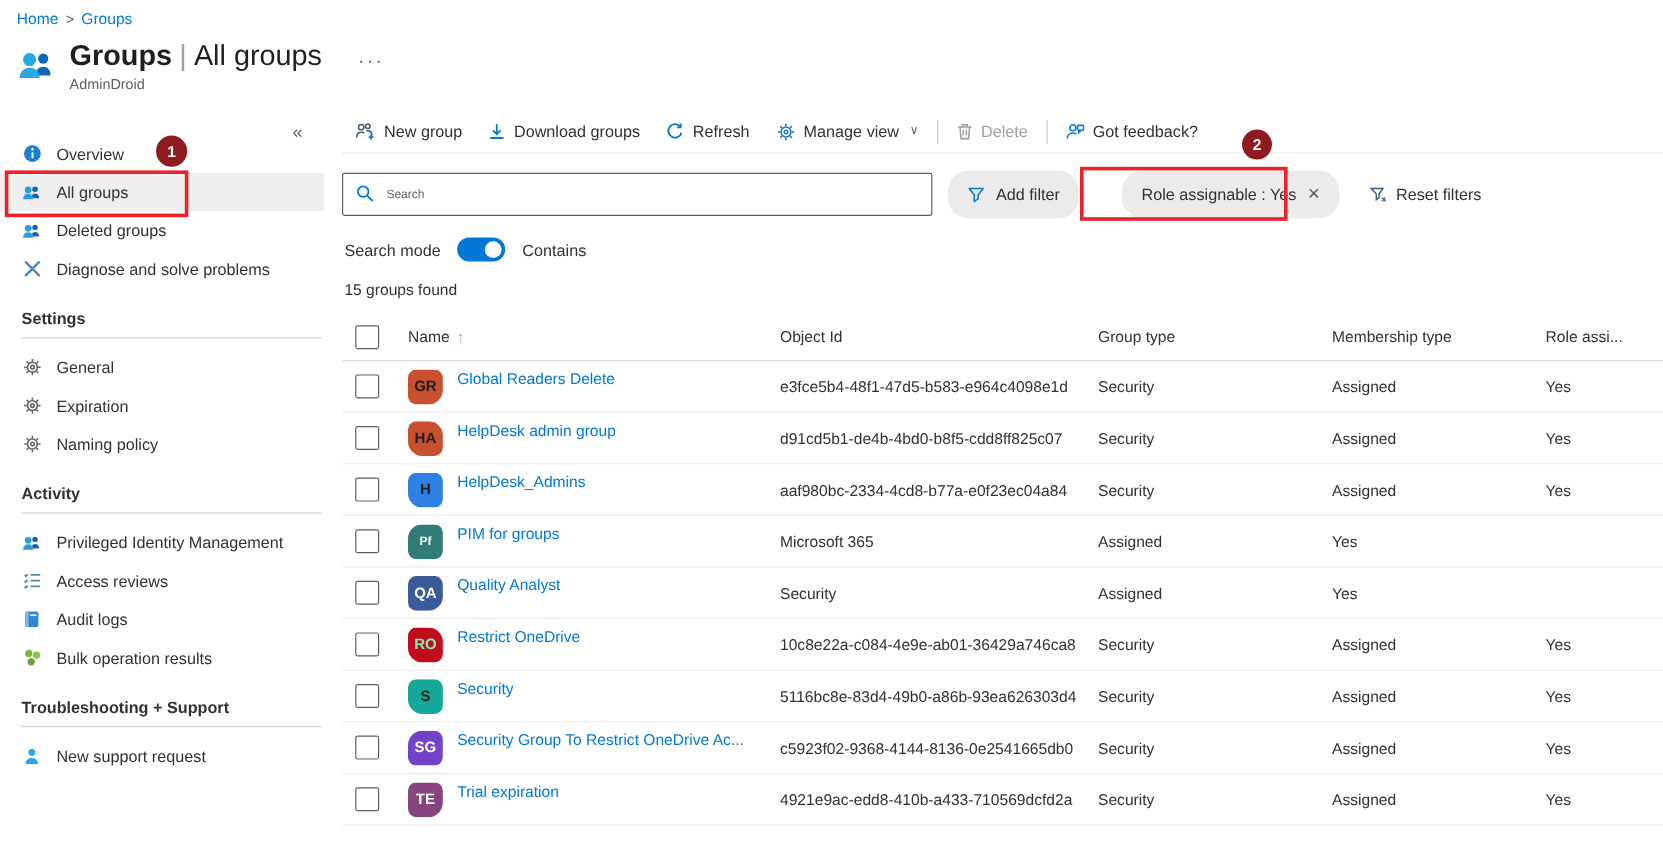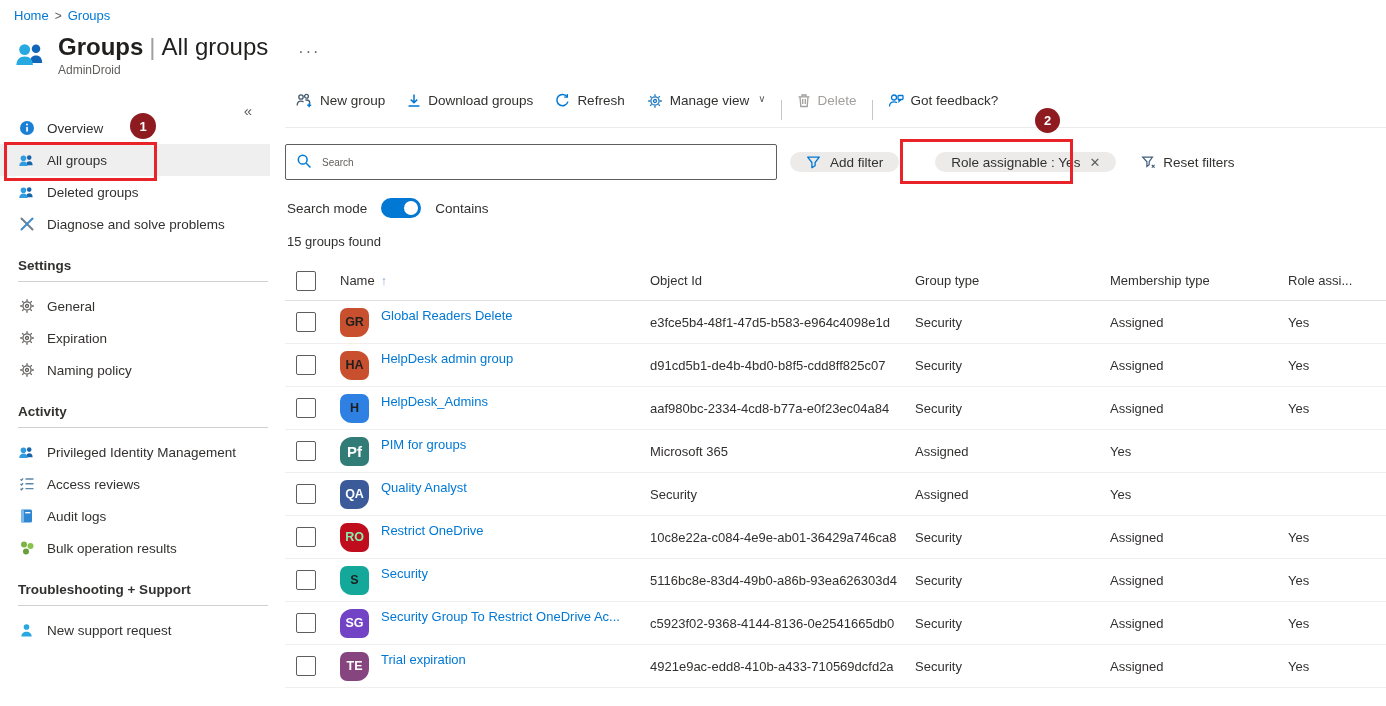--- a/index.html
+++ b/index.html
@@ -24,31 +24,31 @@
   .collapse-btn { position:absolute; right:18px; top:6px; color:#605e5c; font-size:15px; cursor:pointer; }
   .nav-item { display:flex; align-items:center; gap:12px; height:32px; padding-left:18px; font-size:13.5px; color:#323130; cursor:pointer; }
   .nav-item.selected { background:#efefef; }
   .nav-icon { width:17px; height:17px; display:inline-flex; align-items:center; justify-content:center; flex:0 0 17px; }
   .section-title { font-size:13.5px; font-weight:bold; color:#323130; padding-left:18px; margin-top:18px; }
   .section-divider { border:none; border-top:1px solid #d2d0ce; margin:8px 2px 8px 18px; }
 
   
   .main { position:absolute; left:285px; top:92px; width:1101px; }
   .toolbar { display:flex; align-items:center; height:36px; border-bottom:1px solid #edebe9; }
-  .tb-btn { display:flex; gap:7px; font-size:13.5px; color:#323130; padding:0 11px; height:34px; cursor:pointer; white-space:nowrap; }
+  .tb-btn { display:flex; align-items:center; gap:7px; font-size:13.5px; color:#323130; padding:0 11px; height:34px; cursor:pointer; white-space:nowrap; }
   .tb-btn.disabled { color:#a19f9d; cursor:default; }
   .tb-divider { width:1px; height:20px; background:#c8c6c4; margin:0 4px; }
   .chevron { font-size:10px; color:#605e5c; margin-left:2px; }
 
   .filter-row { position:relative; margin-top:16px; height:36px; display:flex; align-items:center; }
   .search-box { position:relative; width:492px; height:36px; }
   .search-box input { width:100%; height:100%; border:1px solid #605e5c; border-radius:2px; padding:0 10px 0 36px; font-size:10px; font-family:inherit; color:#323130; outline:none; }
   .search-box input::placeholder { color:#605e5c; }
   .search-glyph { position:absolute; left:11px; top:9px; }
-  .pill { display:flex; align-items:center; gap:9px; height:20px; border-radius:17px; background:#edebe9; padding:0 16px; font-size:13.5px; color:#323130; cursor:pointer; white-space:nowrap; }
+  .pill { display:flex; align-items:center; gap:9px; height:40px; border-radius:17px; background:#edebe9; padding:0 16px; font-size:13.5px; color:#323130; cursor:pointer; white-space:nowrap; }
   .pill .x { color:#605e5c; font-size:13px; cursor:pointer; }
   .add-filter { margin-left:13px; }
   .active-filter { margin-left:36px; }
   .reset-filters { display:flex; align-items:center; gap:7px; margin-left:25px; font-size:13.5px; color:#323130; cursor:pointer; }
 
   .mode-row { margin-top:18px; display:flex; align-items:center; gap:14px; font-size:13.5px; padding-left:2px; }
   .toggle { width:40px; height:20px; border-radius:10px; background:#0078d4; position:relative; cursor:pointer; }
   .toggle .knob { position:absolute; right:3px; top:3px; width:14px; height:14px; border-radius:50%; background:#fff; }
   .count-row { margin-top:16px; font-size:13px; color:#323130; padding-left:2px; }
 
@@ -405,21 +405,21 @@
         <div>Security</div>
         <div>Assigned</div>
         <div>Yes</div>
       </div>
 
       <div class="grid-row row">
         <div>
             <div class="checkbox"></div>
           </div>
         <div class="name-cell">
-          <span class="avatar" style="font-size: 15px; background: rgb(49, 124, 118); color: rgb(255, 255, 255);">Pf</span>
+          <span class="avatar" style="font-size: 10px; background: rgb(49, 124, 118); color: rgb(255, 255, 255);">Pf</span>
           <a class="glink">PIM for groups</a>
         </div>
         <div>Microsoft 365</div>
         <div>Assigned</div>
         <div>Yes</div>
       </div>
 
       <div class="grid-row row">
         <div>
             <div class="checkbox"></div>

